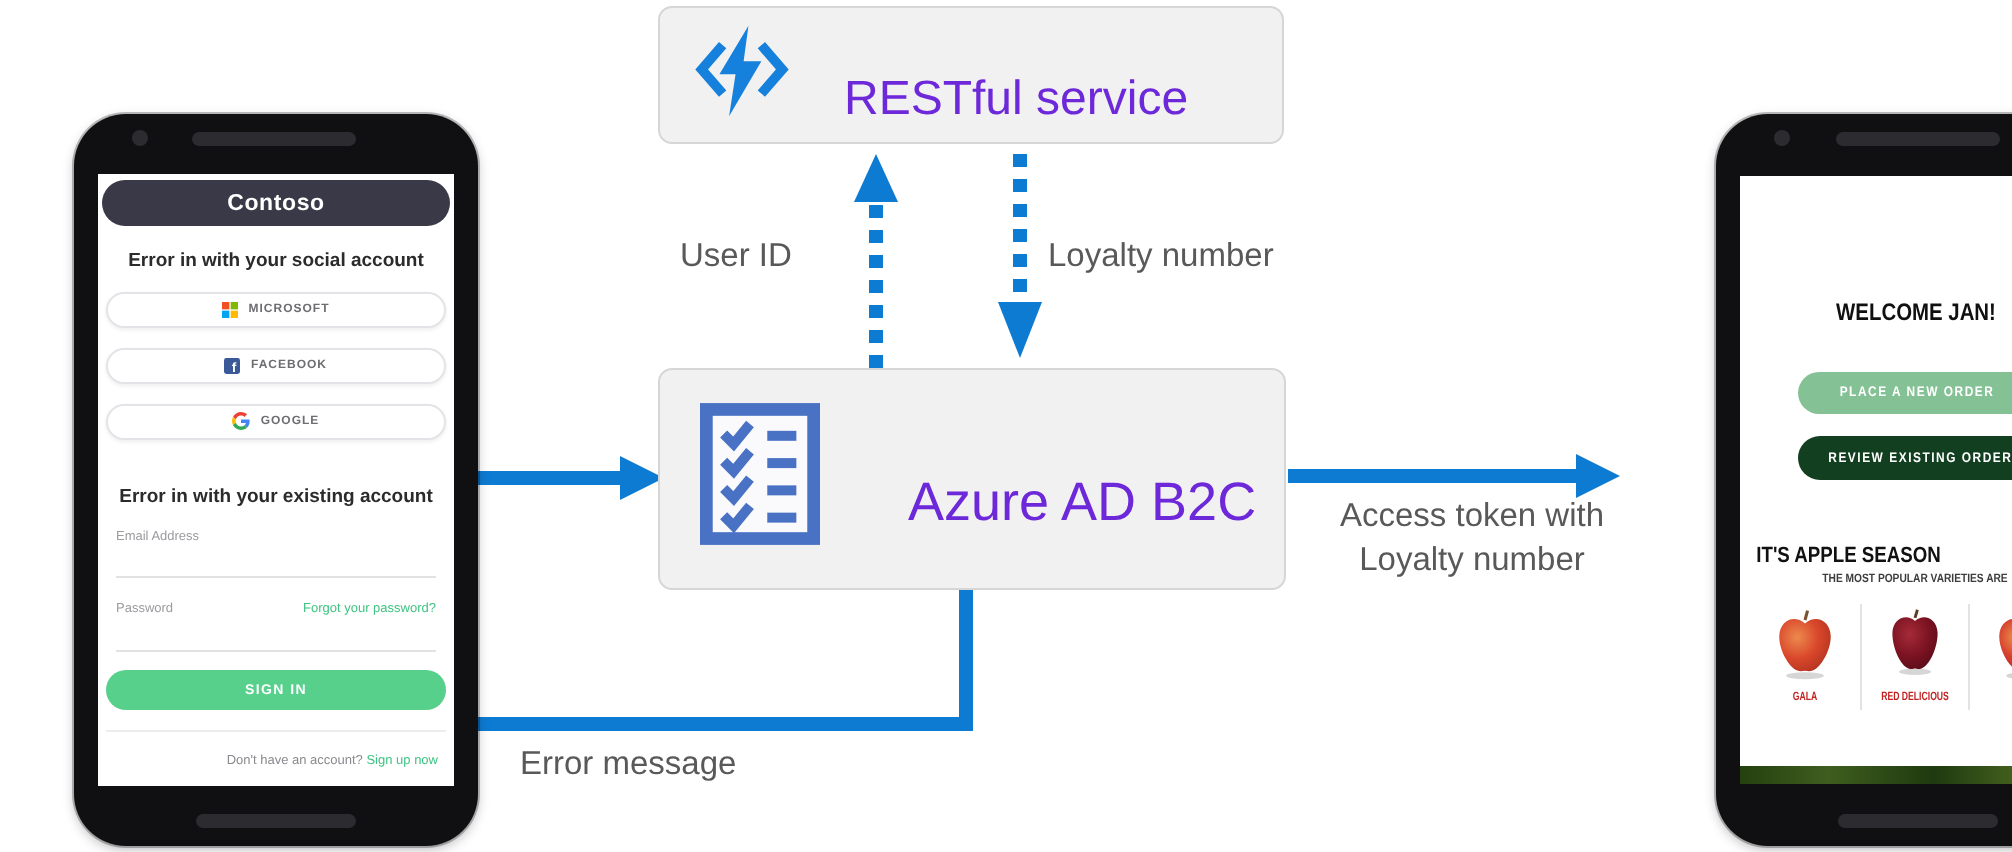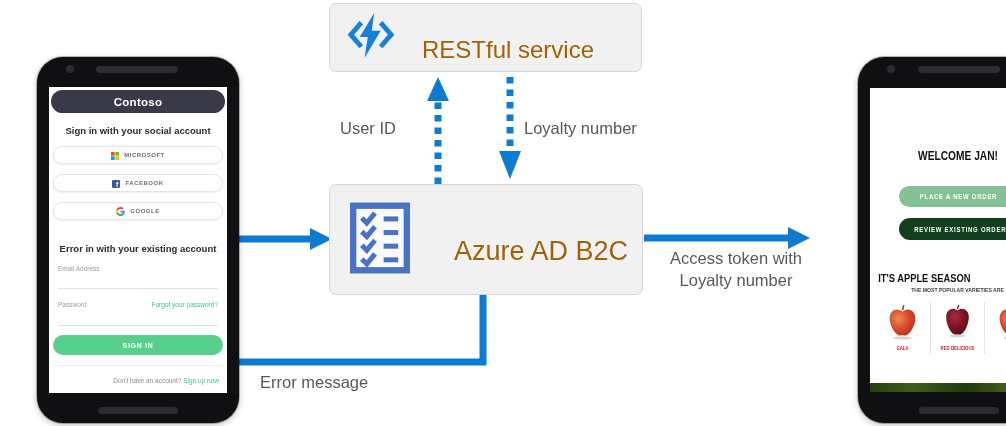--- a/index.html
+++ b/index.html
@@ -8,21 +8,21 @@
   .canvas { position:relative; width:1006px; height:426px; background:#fff; overflow:hidden; }
 
   
   .arrows { position:absolute; left:0; top:0; pointer-events:none; }
 
   
   .node { position:absolute; background:#f1f1f2; border:1px solid #d6d6d6; border-radius:7px;
           display:flex; align-items:center; }
   .node-restful { left:329px; top:3px; width:313px; height:69px; padding-left:16px; gap:26px; }
   .node-b2c { left:329px; top:184px; width:314px; height:111px; padding-left:20px; gap:44px; }
-  .node-label { color:#a16207;margin-top:24px; }
+  .node-label { color:#6d28d9;margin-top:24px; }
   .node-restful .node-label { font-size:24px; }
   .node-b2c .node-label { font-size:27px; }
 
   
   .lbl { position:absolute; color:#595959; font-size:16.5px; white-space:nowrap; }
   .lbl-user-id { left:340px; top:119px; width:90px; text-align:left; }
   .lbl-loyalty { left:524px; top:119px; }
   .lbl-access { left:644px; top:247px; width:166px; text-align:center; line-height:22px; white-space:normal;padding-left:18px; }
   .lbl-error { left:260px; top:373px; }
 
@@ -140,21 +140,21 @@
     <div>Access token with</div>
     <div>Loyalty number</div>
   </div>
   <div class="lbl lbl-error">Error message</div>
 
   <div class="phone phone-left">
     <span class="cam"></span>
     <span class="spk"></span>
     <div class="screen">
       <div class="contoso-bar">Contoso</div>
-      <div class="sec-heading h-social">Sign in with your social account</div>
+      <div class="sec-heading h-social">Error in with your social account</div>
 
       <div class="social-btn sb-1">
         <span>
           <svg viewBox="0 0 10 10" width="8" height="8">
             <rect x="0" y="0" width="4.6" height="4.6" fill="#f25022"></rect>
               <rect x="5.4" y="0" width="4.6" height="4.6" fill="#7fba00"></rect>
             <rect x="0" y="5.4" width="4.6" height="4.6" fill="#00a4ef"></rect>
               <rect x="5.4" y="5.4" width="4.6" height="4.6" fill="#ffb900"></rect>
           </svg>
         </span>

